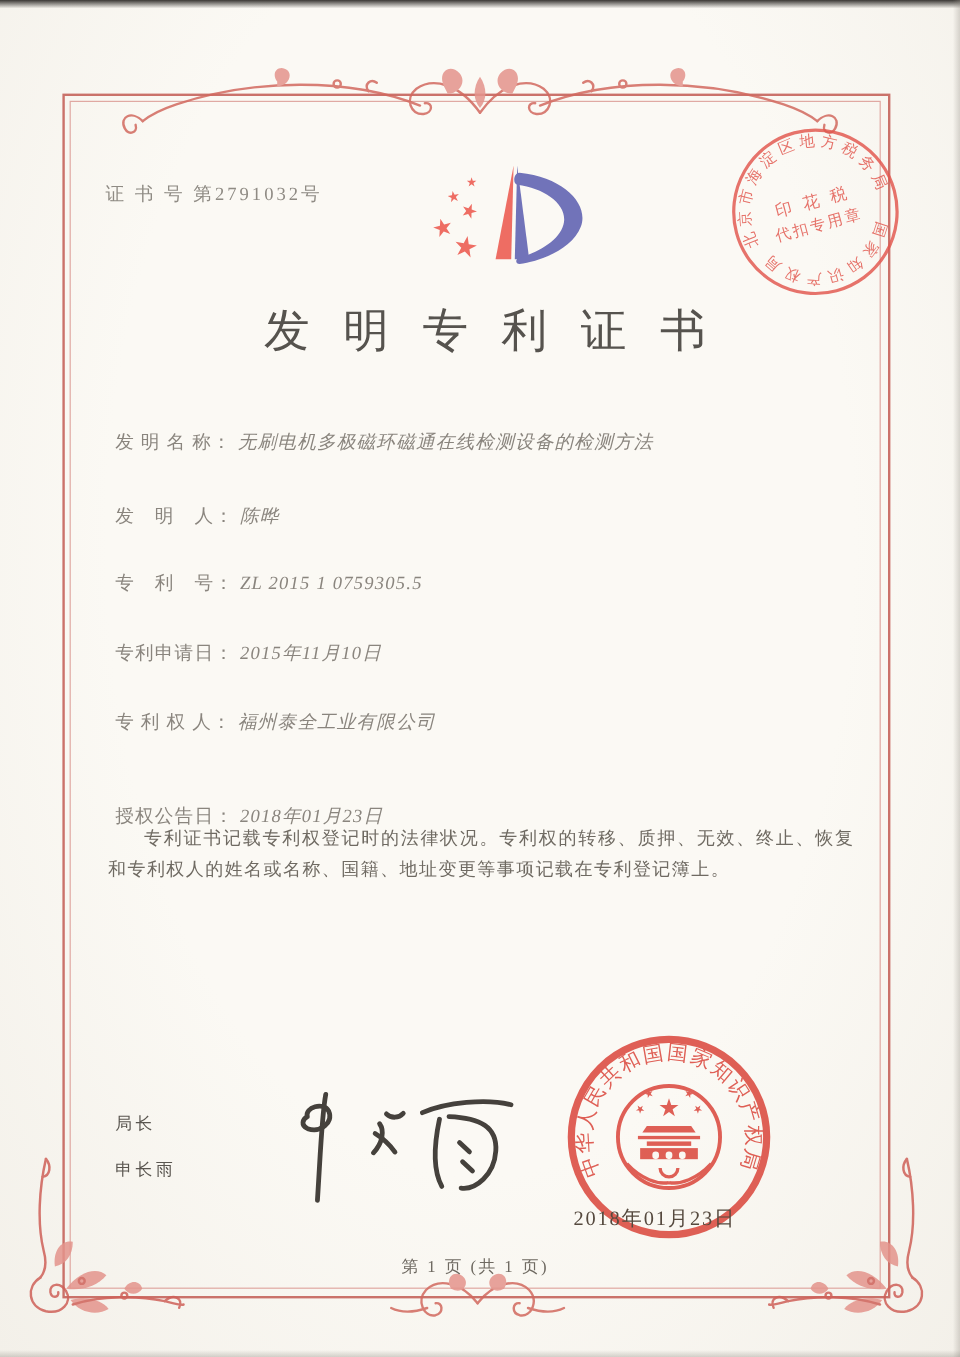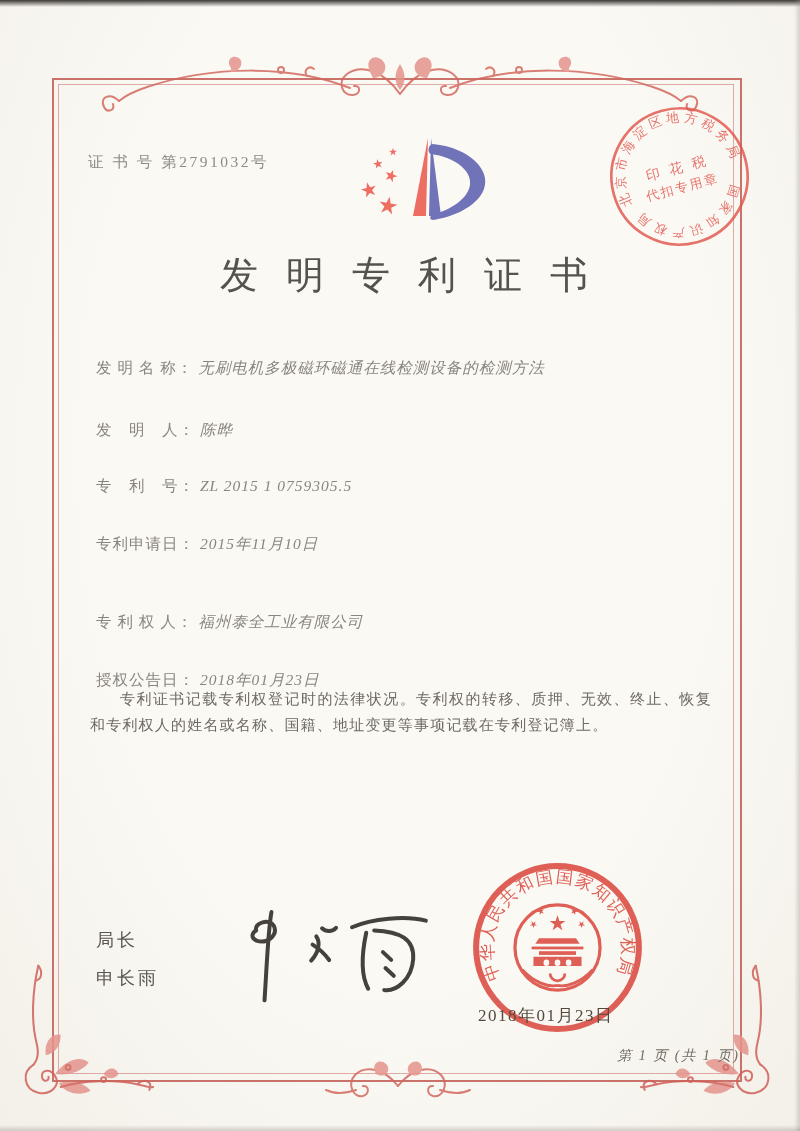--- a/index.html
+++ b/index.html
@@ -19,29 +19,29 @@
   .orn{position:absolute;opacity:.85;}
   .cert-no{position:absolute;left:88px;top:140px;font-size:15.5px;color:#8f8b84;
     letter-spacing:2.5px;margin-top:12px;}
   .title{position:absolute;left:52px;top:250px;width:688px;text-align:center;
     font-size:38px;color:#56534e;letter-spacing:28px;padding-left:44px;box-sizing:border-box;}
   .field{position:absolute;left:96px;font-size:15.5px;color:#8a857e;letter-spacing:1px;white-space:nowrap;}
   .field .fvalue{padding-left:5px;font-style:italic;}
   .body-text{position:absolute;left:90px;top:686px;width:622px;}
   .body-text p{margin:0;text-indent:2em;font-size:15px;line-height:26px;
     text-align:justify;letter-spacing:1.2px;color:#6f6a62;}
-  .signer{position:absolute;left:96px;font-size:18px;color:#5a5650;letter-spacing:3px;}
+  .signer{position:absolute;left:96px;font-size:14px;color:#5a5650;letter-spacing:3px;}
   .sig-svg{position:absolute;left:215px;top:898px;transform:rotate(-2deg);}
   .seal-svg{position:absolute;left:465px;top:855px;opacity:.9;}
   .stamp-svg{position:absolute;left:597px;top:94px;opacity:.82;}
   .logo-svg{position:absolute;left:333px;top:126px;}
   .issue-date{position:absolute;left:478px;top:1004px;font-size:17px;color:#55493e;
     letter-spacing:1.5px;}
-  .footer{position:absolute;left:52px;top:1047px;width:688px;text-align:right;
-    font-size:14px;color:#6f6a62;letter-spacing:2px;font-style:italic;}
+  .footer{position:absolute;left:52px;top:1047px;width:688px;text-align:center;
+    font-size:14px;color:#6f6a62;letter-spacing:2px;}
 </style>
 </head>
 <body>
 
 <div id="page">
 
   <svg width="0" height="0" style="position:absolute" aria-hidden="true">
     <defs>
       <path id="ustar" d="M0,-1 L0.225,-0.309 L0.951,-0.309 L0.363,0.118 L0.588,0.809 L0,0.382 L-0.588,0.809 L-0.363,0.118 L-0.951,-0.309 L-0.225,-0.309 Z"></path>
       <g id="corner-orn" stroke="#cf6159" stroke-width="2.2" fill="none" stroke-linecap="round">
@@ -138,21 +138,21 @@
   </div>
   <div class="field" style="top:420px">
     <span class="flabel">发　明　人</span><span>：</span><span class="fvalue">陈晔</span>
   </div>
   <div class="field" style="top:476px">
     <span class="flabel">专　利　号</span><span>：</span><span class="fvalue">ZL 2015 1 0759305.5</span>
   </div>
   <div class="field" style="top:534px">
     <span class="flabel">专利申请日</span><span>：</span><span class="fvalue">2015年11月10日</span>
   </div>
-  <div class="field" style="top:612px">
+  <div class="field" style="top:592px">
     <span class="flabel">专 利 权 人</span><span>：</span><span class="fvalue">福州泰全工业有限公司</span>
   </div>
   <div class="field" style="top:670px">
     <span class="flabel">授权公告日</span><span>：</span><span class="fvalue">2018年01月23日</span>
   </div>
 
   <div class="body-text">
     <p>专利证书记载专利权登记时的法律状况。专利权的转移、质押、无效、终止、恢复和专利权人的姓名或名称、国籍、地址变更等事项记载在专利登记簿上。</p>
   </div>
 

